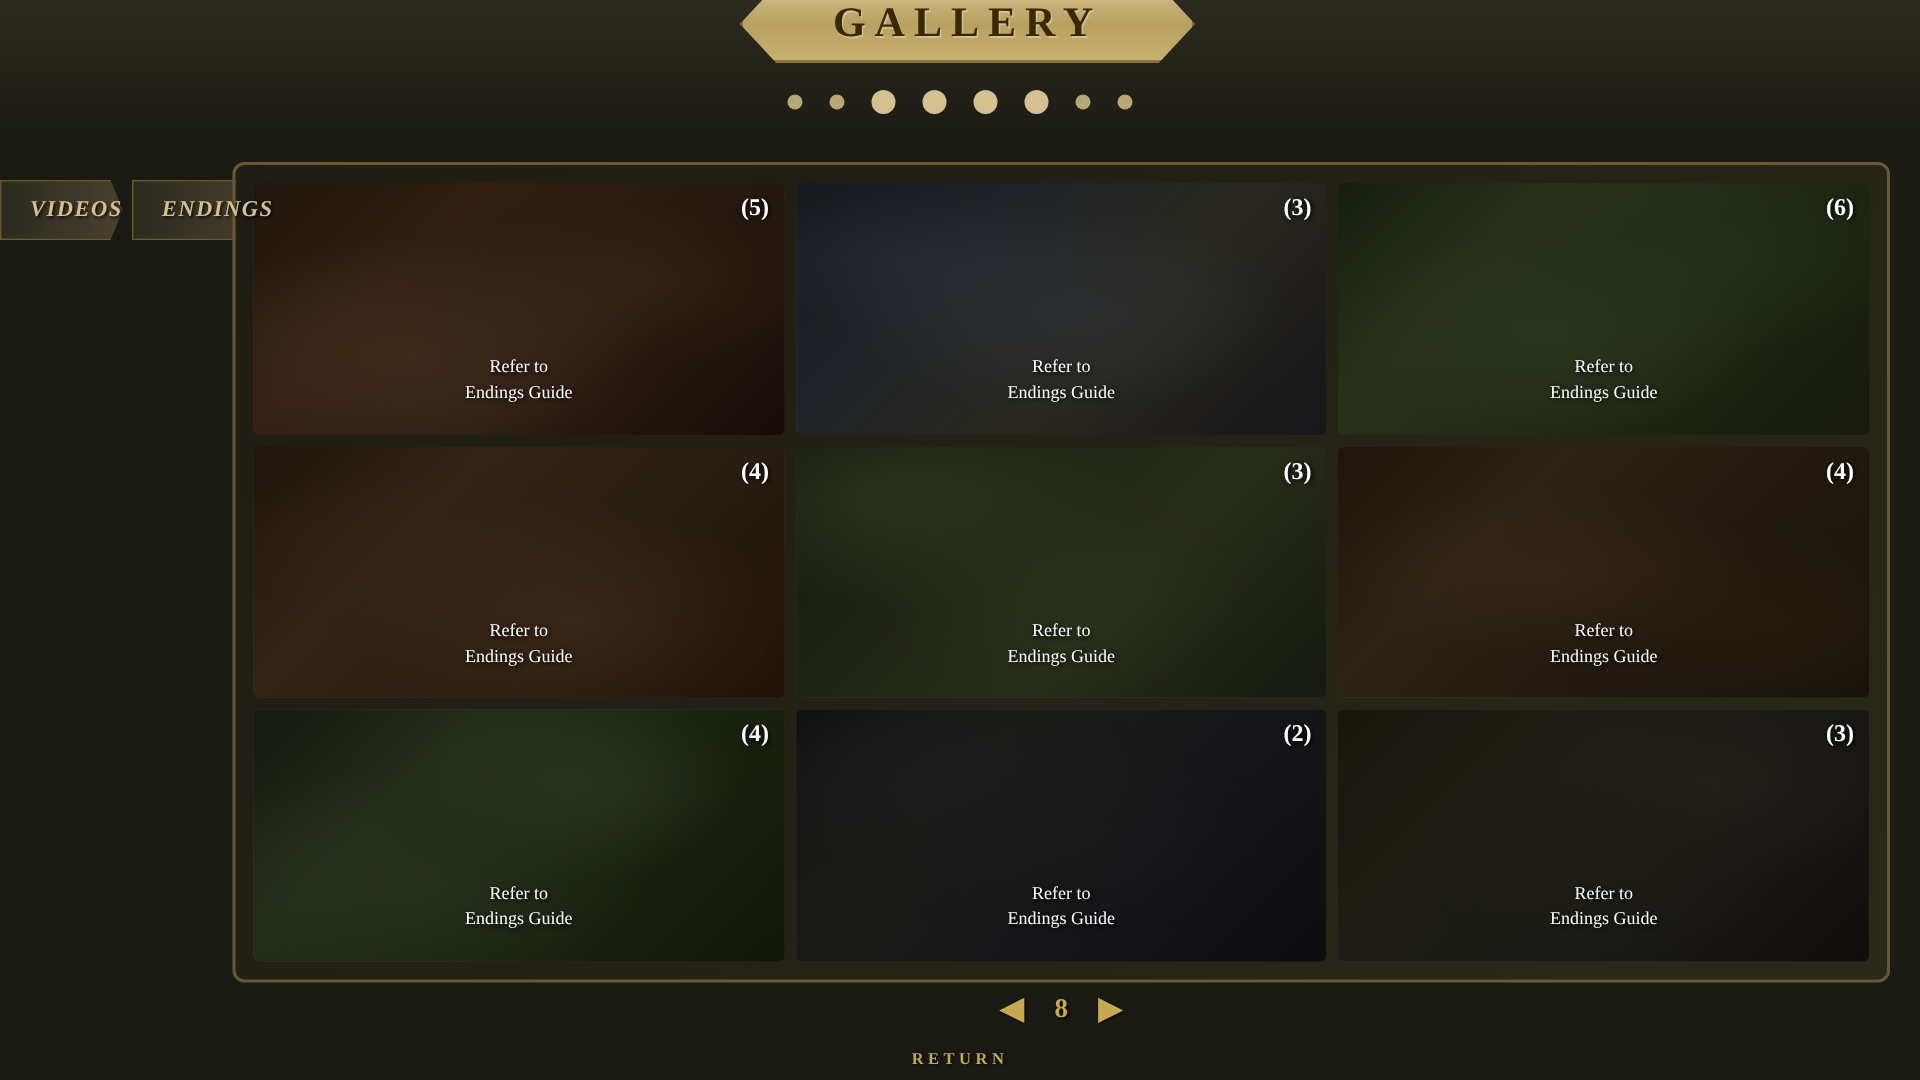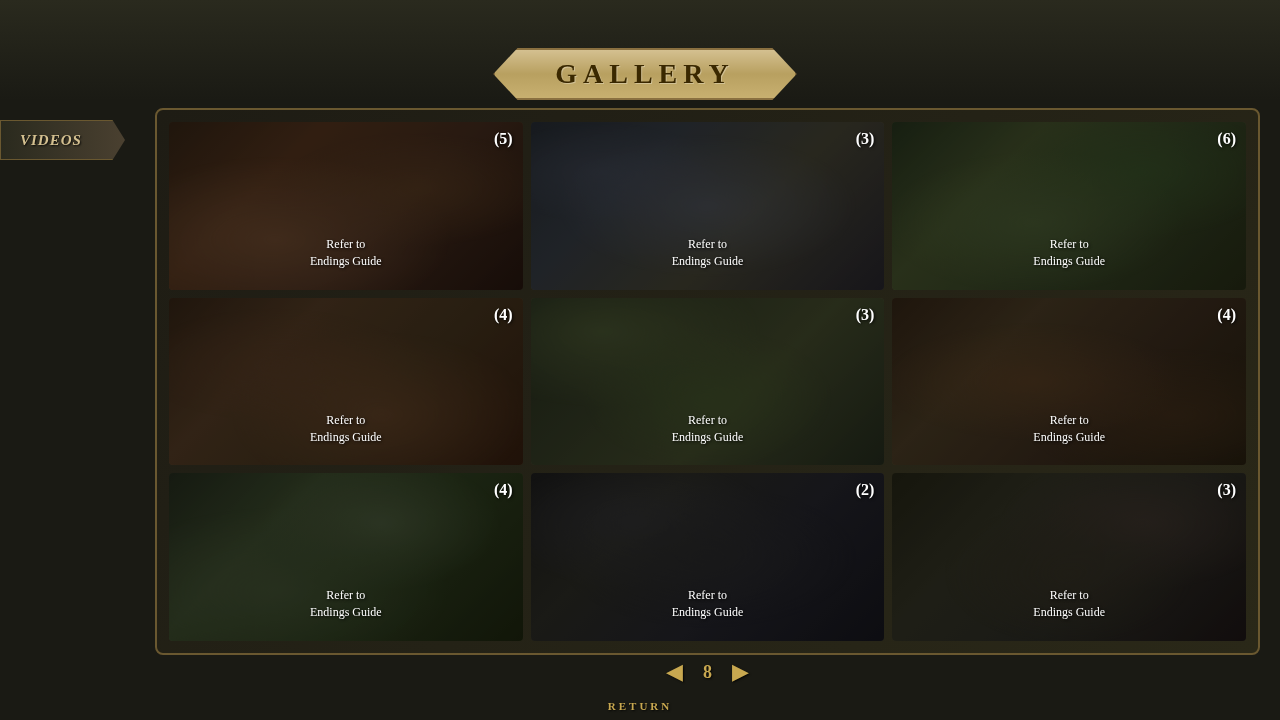--- a/index.html
+++ b/index.html
@@ -12,21 +12,21 @@
       overflow: hidden;
       position: relative;
     }
 
     
     .header-bar {
       width: 100%;
       height: 100px;
       background: linear-gradient(180deg, #2a2a1e 0%, #1a1a14 100%);
       display: flex;
-      align-items: flex-end;
+      align-items: flex-start;
       justify-content: center;
       position: relative;
       padding-left: 10px;
     }
 
     .header-dots {
       position: absolute;
       top: 60px;
       left: 50%;
       transform: translateX(-50%);
@@ -73,21 +73,21 @@
       text-shadow: 1px 1px 0 rgba(255,255,255,0.3);
     }
 
     
     .sidebar {
       position: absolute;
       left: 0;
       top: 100px;
       width: 125px;
       display: flex;
-      flex-direction: column;
+      flex-direction: row;
       gap: 6px;
       padding-top: 20px;
     }
 
     .sidebar-item {
       position: relative;
       height: 40px;
       display: flex;
       align-items: center;
       cursor: pointer;
@@ -269,20 +269,24 @@
     <div class="dot"></div>
     <div class="dot"></div>
   </div>
 </div>
 
 <div class="sidebar">
   <div class="sidebar-item">
     <div class="tab-bg"></div>
     <span class="tab-label">VIDEOS</span>
   </div>
+  <div class="sidebar-item">
+    <div class="tab-bg"></div>
+    <span class="tab-label">ENDINGS</span>
+  </div>
 </div>
 
 <div class="main-content">
   <div class="grid" id="gallery-grid">
   <div class="grid-cell scene-1">
       <div class="scene-figures s1-deco"></div>
       <div class="scene-overlay"></div>
       <span class="cell-count">(5)</span>
       <div class="cell-text">Refer to<br>Endings Guide</div>
     </div>

